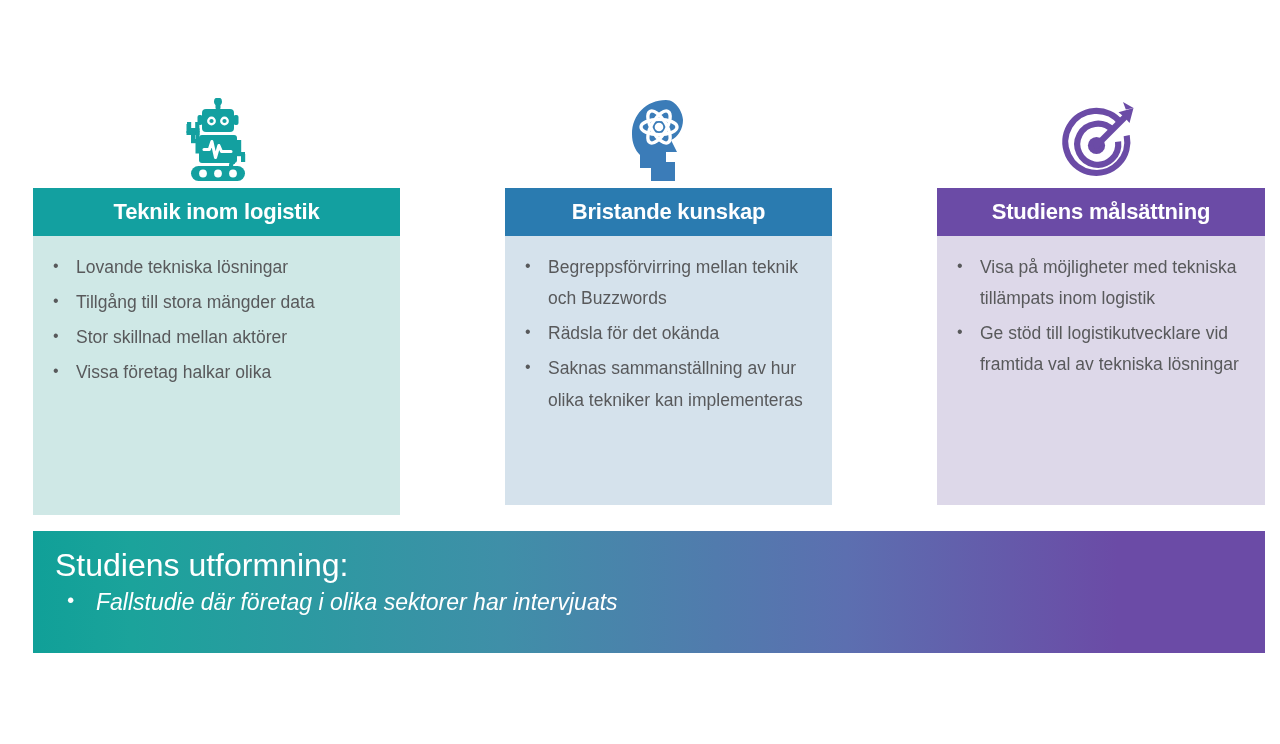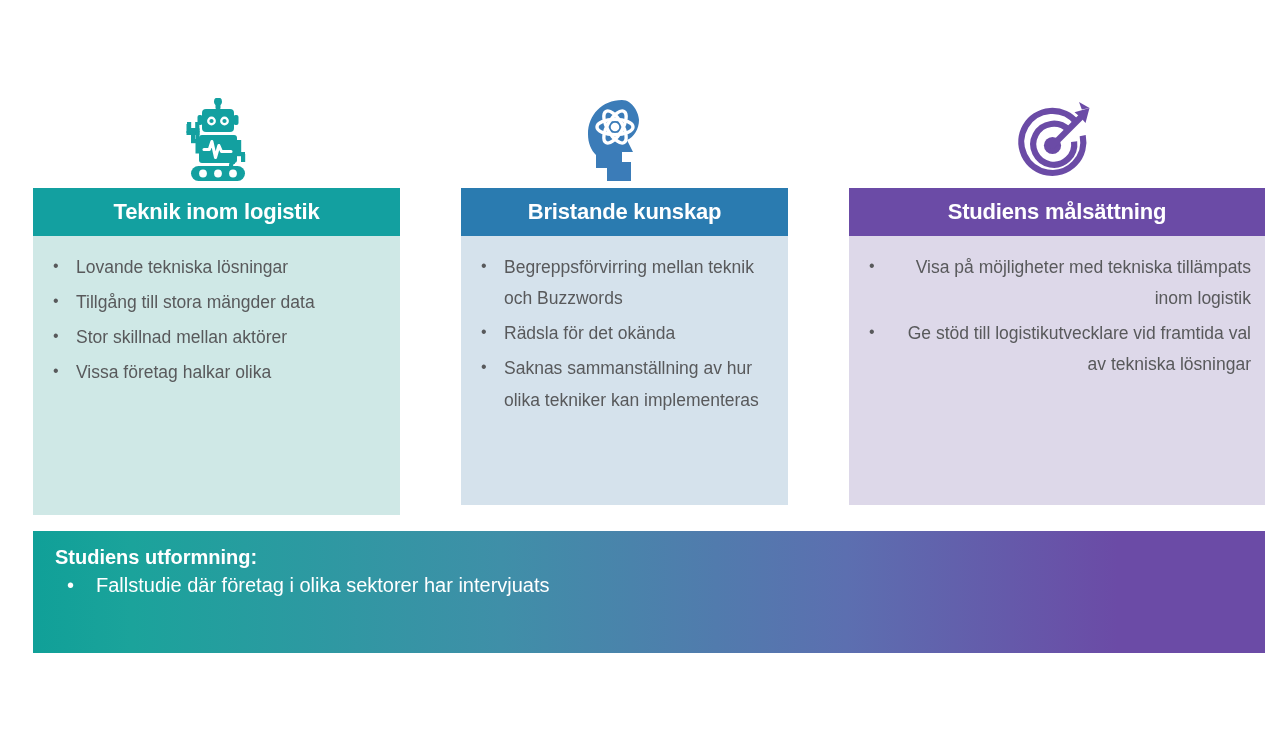--- a/index.html
+++ b/index.html
@@ -34,21 +34,21 @@
     justify-content: space-between;
   }
 
   .column {
     display: flex;
     flex-direction: column;
     align-items: stretch;
   }
   .column.col-1 { width: 367px; }
   .column.col-2 { width: 327px; }
-  .column.col-3 { width: 416px; text-align: right; }
+  .column.col-3 { width: 328px; }
 
   .icon-wrap {
     height: 108px;
     display: flex;
     align-items: flex-end;
     justify-content: center;
     padding-bottom: 4px;
     box-sizing: border-box;
   }
   .icon-wrap svg { display: block; }
@@ -115,36 +115,37 @@
     left: 33px;
     top: 531px;
     width: 1232px;
     height: 122px;
     box-sizing: border-box;
     padding: 14px 0 0 22px;
     background: linear-gradient(90deg, #10a098 0%, #1ba39b 8%, #3f8fa8 38%, #5c6fb0 66%, #6b4ba6 88%, #6b4ba6 100%);
   }
   .banner-title {
     color: #ffffff;
-    font-size: 20px;
-    font-weight: bold;
+    font-size: 32px;
+    font-weight: normal;
     line-height: 1.28;
     margin: 0 4px 1px 0;
   }
   ul.banner-bullets {
     list-style: none;
     margin: 0;
     padding: 0;
   }
   ul.banner-bullets li {
     position: relative;
     padding-left: 41px;
     color: #ffffff;
-    font-size: 20px;
+    font-size: 23px;
     line-height: 1.37;
+    font-style: italic;
   }
   ul.banner-bullets li::before {
     content: "\2022";
     position: absolute;
     left: 12px;
     top: -2px;
     font-size: 20px;
     line-height: 1.55;
     color: #ffffff;
   }

